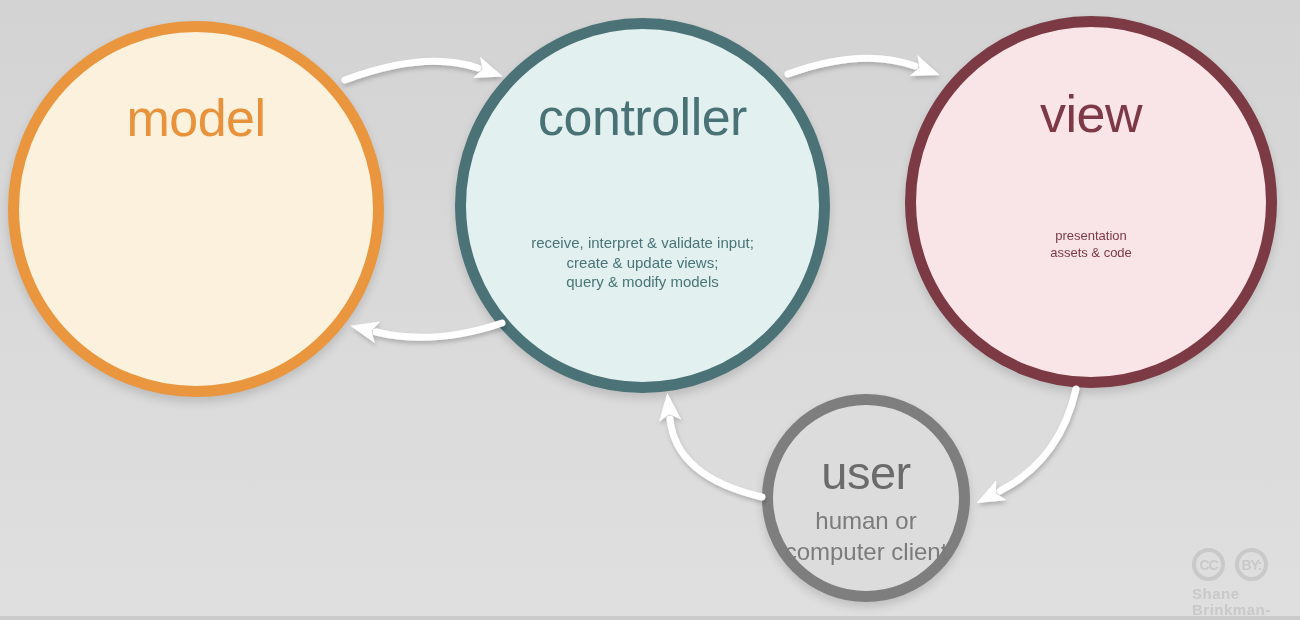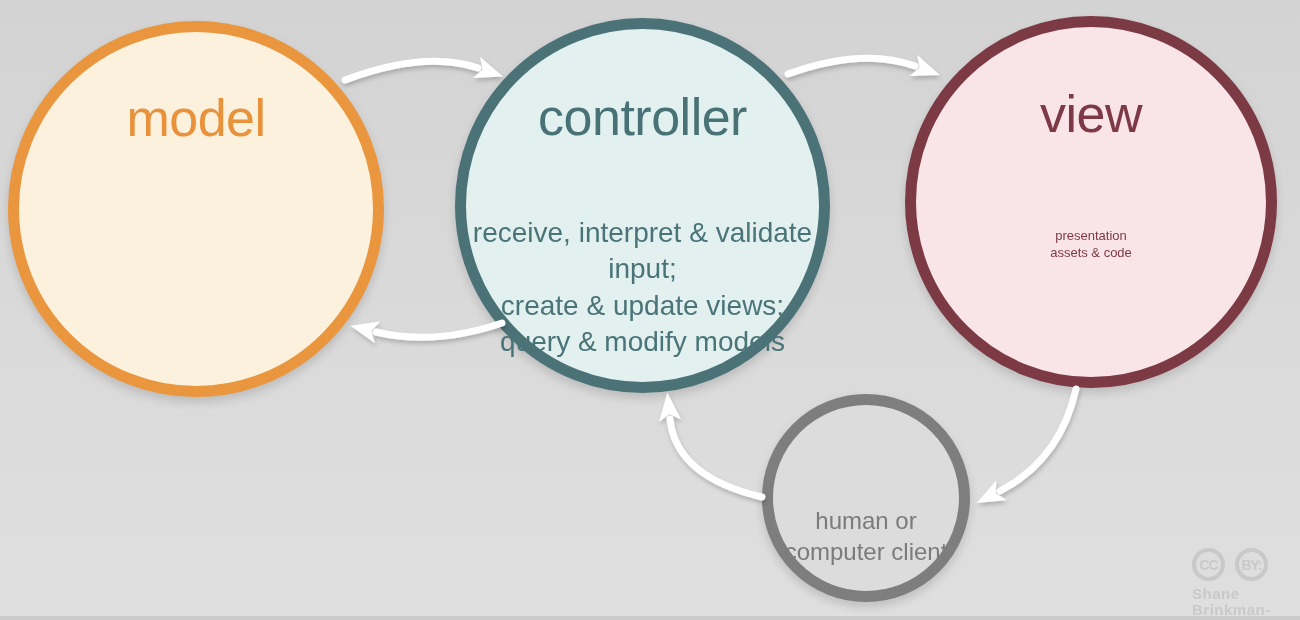--- a/index.html
+++ b/index.html
@@ -24,21 +24,21 @@
   }
 
   
   #node-model{left:8px;top:21px;width:354px;height:354px;border-width:11px;}
   #node-model .title{top:60px;font-size:52px;}
   #node-model .desc{top:181px;font-size:20px;}
 
   
   #node-controller{left:455px;top:18px;width:353px;height:353px;border-width:11px;}
   #node-controller .title{top:62px;font-size:52px;}
-  #node-controller .desc{top:186px;font-size:28px;}
+  #node-controller .desc{top:204px;font-size:15px;}
 
   
   #node-view{left:905px;top:16px;width:350px;height:350px;border-width:11px;}
   #node-view .title{top:61px;font-size:52px;}
   #node-view .desc{top:201px;font-size:13px;}
 
   
   #node-user{left:762px;top:394px;width:186px;height:186px;border-width:11px;}
   #node-user .title{top:44px;font-size:47px;}
   #node-user .desc{top:100px;font-size:24px;}
@@ -70,20 +70,21 @@
 query &amp; modify models</div>
   </div>
 
   <div class="node" id="node-view" style="border-color: rgb(123, 58, 68); background-color: rgb(249, 228, 231);">
     <div class="title" style="color: rgb(125, 58, 70);">view</div>
     <div class="desc" style="color: rgb(125, 58, 70);">presentation
 assets &amp; code</div>
   </div>
 
   <div class="node" id="node-user" style="border-color: rgb(126, 126, 126); background-color: rgb(220, 220, 220);">
+    <div class="title" style="color: rgb(107, 107, 107);">user</div>
     <div class="desc" style="color: rgb(123, 123, 123);">human or
 computer client</div>
   </div>
 
   <svg class="arrows" width="1300" height="620" viewBox="0 0 1300 620">
     <defs>
       <marker id="ah" viewBox="0 0 10 8" refX="0.6" refY="4" markerWidth="28" markerHeight="22.4" orient="auto" markerUnits="userSpaceOnUse">
         <path d="M0 0 L10 4 L0 8 L2.3 4 Z" style="fill: rgb(255, 255, 255);"></path>
       </marker>
       <filter id="ashadow" x="-30%" y="-30%" width="160%" height="160%">

